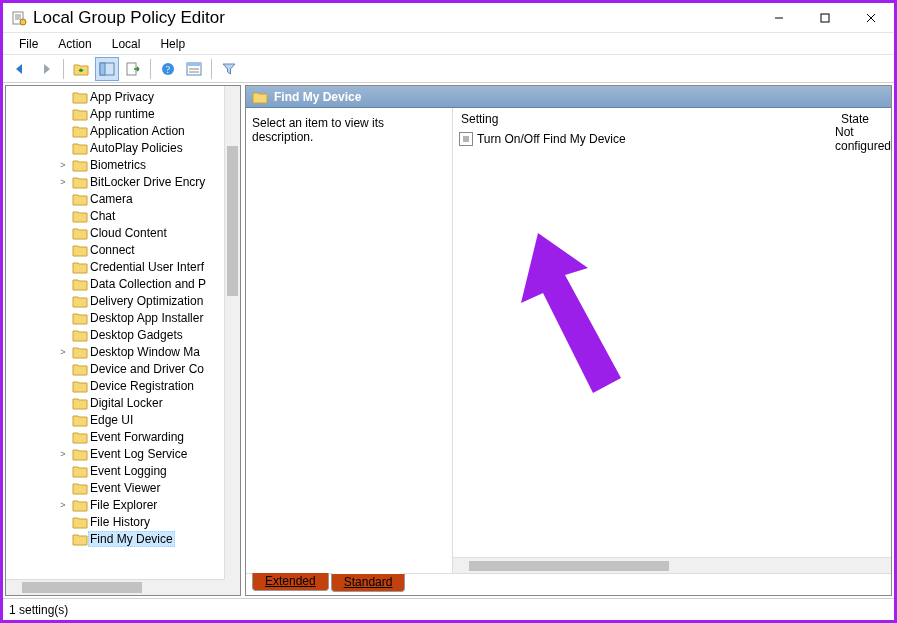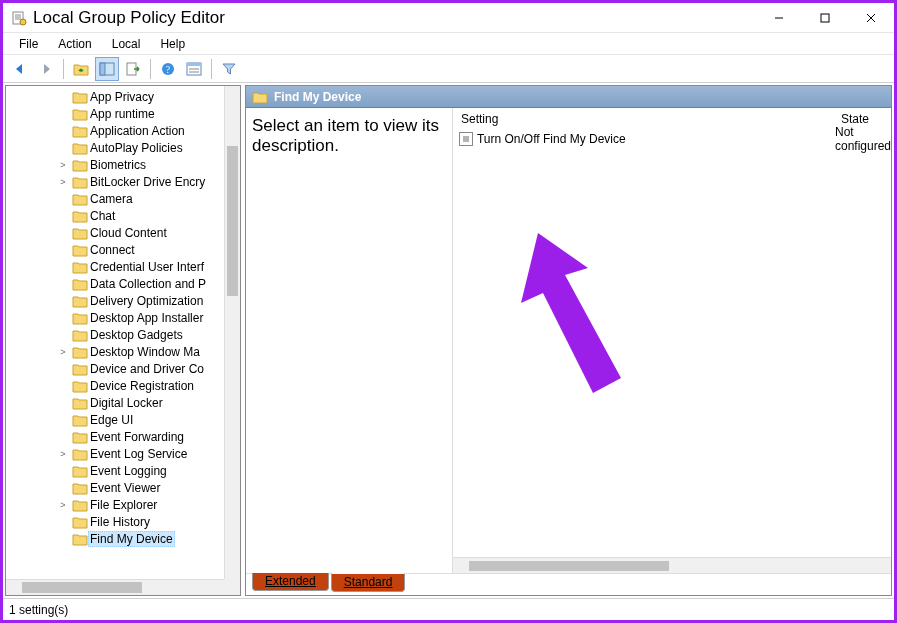--- a/index.html
+++ b/index.html
@@ -172,21 +172,21 @@
     border-bottom: 1px solid #6080a8;
   }
   .content-body {
     flex: 1;
     display: flex;
     overflow: hidden;
   }
   .desc-col {
     width: 208px;
     padding: 8px 6px;
-    font-size: 17px;
+    font-size: 12px;
     color: #000;
   }
   .settings-col {
     flex: 1;
     border-left: 1px solid #ddd;
     display: flex;
     flex-direction: column;
     position: relative;
   }
   .col-headers {

